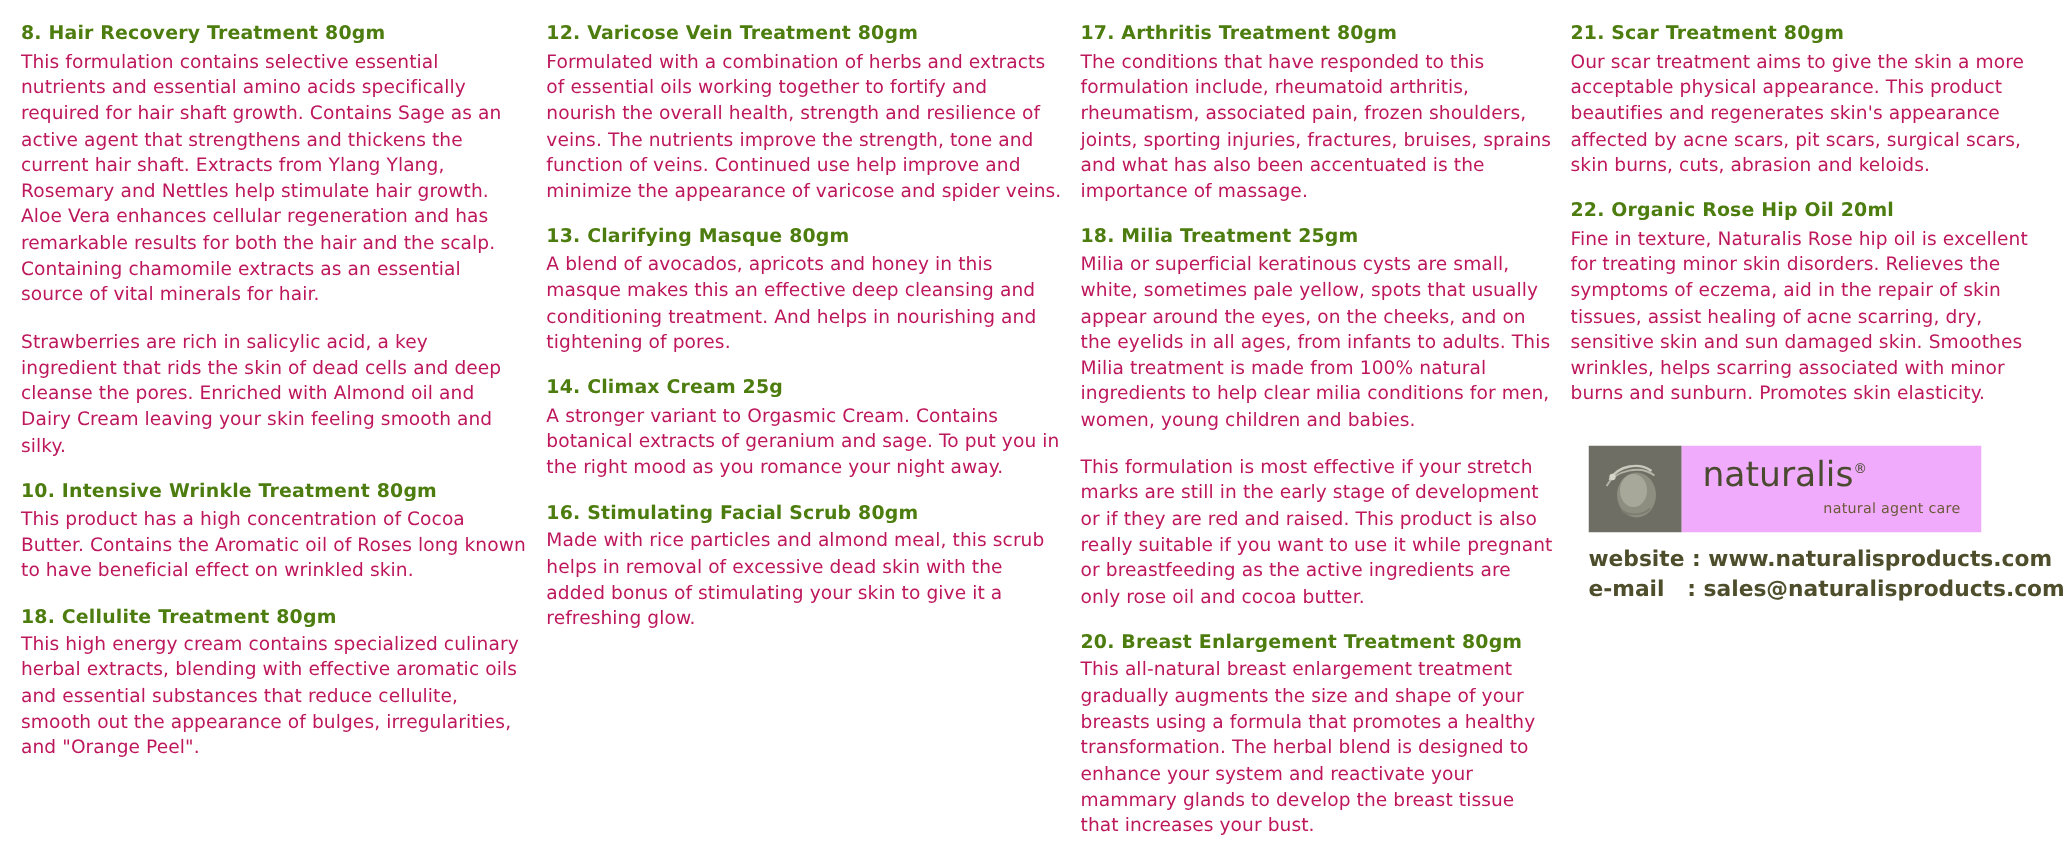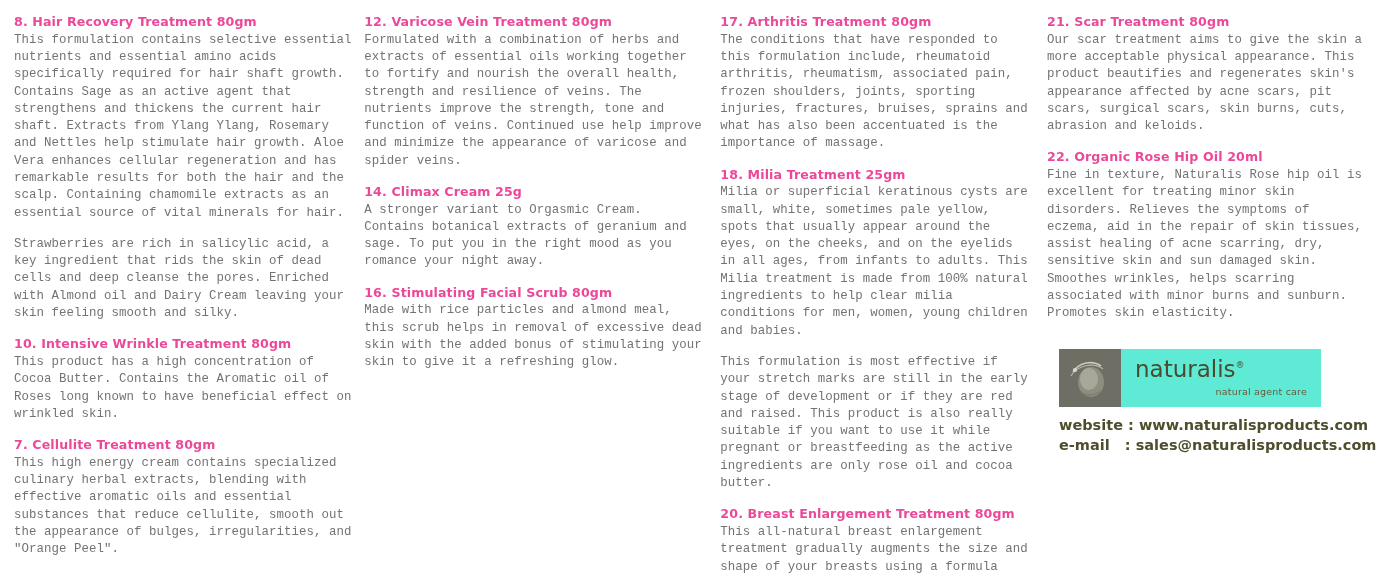--- a/index.html
+++ b/index.html
@@ -35,31 +35,30 @@
   .col-2 { width: 362px; }
   .col-3 { width: 332px; }
   .col-4 { width: 320px; padding-right: 0; }
 
   .entry {
     margin-bottom: 14px;
   }
   .entry-title {
     font-size: 12.6px;
     font-weight: bold;
-    color: #ec4899;
+    color: #4d7c0f;
     line-height: 1.32;
     margin-bottom: 1px;
     letter-spacing: 0.01em;
   }
   .entry-body {
     font-size: 12.4px;
-    color: #737373;
+    color: #be185d;
     line-height: 1.395;
     letter-spacing: 0.005em;
-    font-family: Liberation Mono, monospace;
   }
 
   
   .brand-block {
     margin-top: 26px;
     margin-left: 12px;
   }
   .logo {
     display: flex;
     flex-direction: row;
@@ -76,21 +75,21 @@
   }
   .logo-img .swirl {
     position: absolute;
     left: 8px;
     top: 9px;
     width: 44px;
     height: 40px;
   }
   .logo-text {
     flex: 1;
-    background: #5eead4;
+    background: #f0abfc;
     display: flex;
     flex-direction: column;
     justify-content: center;
     padding-left: 14px;
     box-sizing: border-box;
   }
   .logo-name {
     font-size: 23px;
     color: #4a4a30;
     line-height: 1;
@@ -133,29 +132,33 @@
         <div class="entry-body">This formulation contains selective essential nutrients and essential amino acids specifically required for hair shaft growth. Contains Sage as an active agent that strengthens and thickens the current hair shaft. Extracts from Ylang Ylang, Rosemary and Nettles help stimulate hair growth. Aloe Vera enhances cellular regeneration and has remarkable results for both the hair and the scalp. Containing chamomile extracts as an essential source of vital minerals for hair.</div>
       </div>
       <div class="entry">
         <div class="entry-body">Strawberries are rich in salicylic acid, a key ingredient that rids the skin of dead cells and deep cleanse the pores. Enriched with Almond oil and Dairy Cream  leaving your skin feeling smooth and silky.</div>
       </div>
       <div class="entry">
         <div class="entry-title">10. Intensive Wrinkle Treatment 80gm</div>
         <div class="entry-body">This product has a high concentration of Cocoa Butter. Contains the Aromatic oil of Roses long known to have beneficial effect on wrinkled skin.</div>
       </div>
       <div class="entry">
-        <div class="entry-title">7. Cellulite Treatment 80gm</div>
+        <div class="entry-title">18. Cellulite Treatment 80gm</div>
         <div class="entry-body">This high energy cream contains specialized culinary herbal extracts, blending with effective aromatic oils and essential substances that reduce cellulite, smooth out the appearance of bulges, irregularities, and "Orange Peel".</div>
       </div>
     </div>
 
     <div class="col col-2">
       <div class="entry">
         <div class="entry-title">12. Varicose Vein Treatment 80gm</div>
         <div class="entry-body">Formulated with a combination of herbs and extracts of essential oils working together to fortify and nourish the overall health, strength and resilience of veins. The nutrients improve the strength, tone and function of veins. Continued use help improve and minimize the appearance of varicose and spider veins.</div>
+      </div>
+      <div class="entry">
+        <div class="entry-title">13. Clarifying Masque 80gm</div>
+        <div class="entry-body">A blend of avocados, apricots and honey in this masque makes this an effective deep cleansing and conditioning treatment. And helps in nourishing and tightening of pores.</div>
       </div>
       <div class="entry">
         <div class="entry-title">14. Climax Cream 25g</div>
         <div class="entry-body">A stronger variant to Orgasmic Cream. Contains botanical extracts of geranium and sage. To put you in the right mood as you romance your night away.</div>
       </div>
       <div class="entry">
       </div>
       <div class="entry">
         <div class="entry-title">16. Stimulating Facial Scrub 80gm</div>
         <div class="entry-body">Made with rice particles and almond meal, this scrub helps in removal of excessive dead skin with the added bonus of stimulating your skin to give it a refreshing glow.</div>

